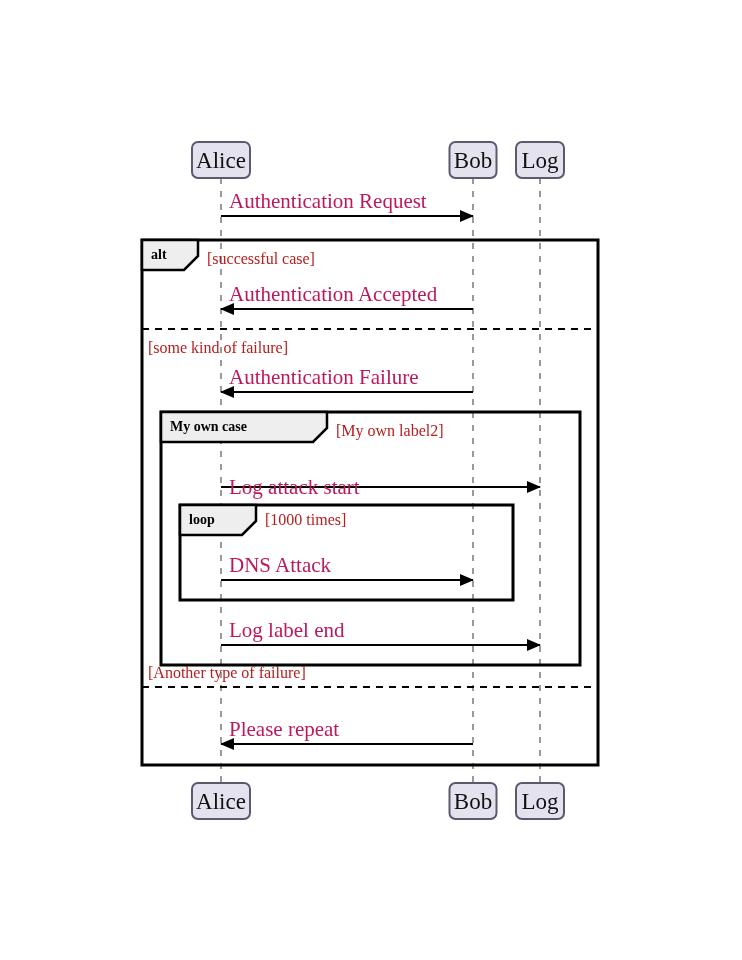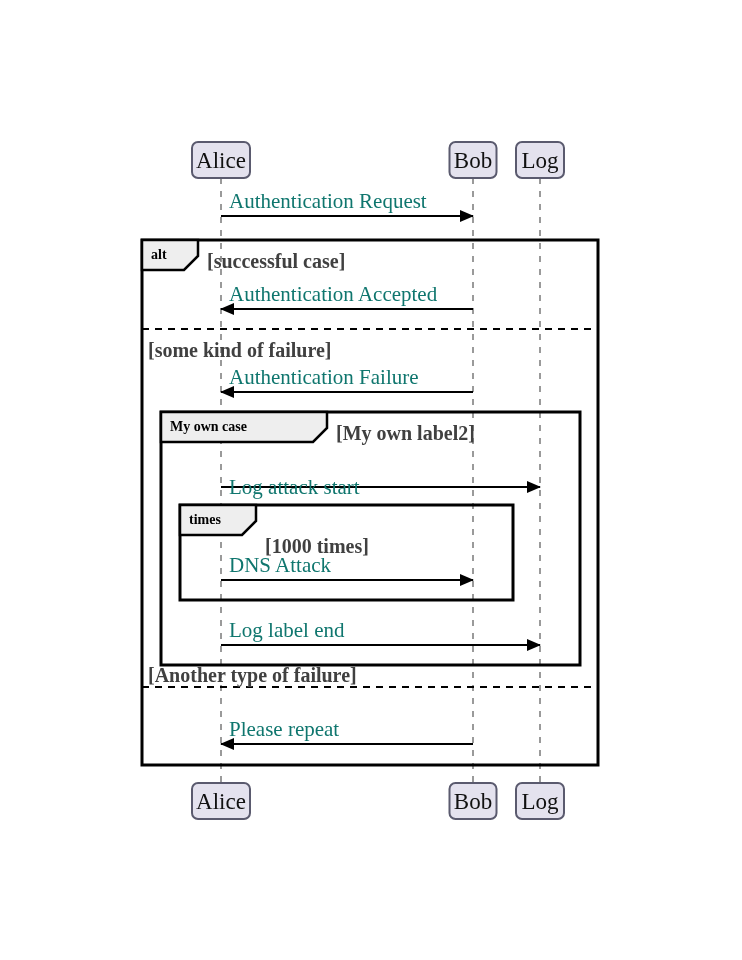--- a/index.html
+++ b/index.html
@@ -27,31 +27,31 @@
     color: #000000;
     line-height: 1;
   }
   .participant-label {
     font-size: 23px;
     text-align: center;
     color: #111111;
   }
   .msg-label {
     font-size: 21px;
-    color: #0f766e;
+    color: #be185d;
   }
   .frag-title {
     font-size: 14px;
     font-weight: bold;
     color: #000000;
   }
   .frag-cond {
-    font-size: 20px;
-    font-weight: bold;
-    color: #404040;
+    font-size: 16px;
+    font-weight: normal;
+    color: #b91c1c;
   }
 </style>
 </head>
 <body>
 
 <div id="canvas">
   <svg id="svg" width="742" height="960" viewBox="0 0 742 960" xmlns="http://www.w3.org/2000/svg">
     <defs>
       <marker id="arrR" markerWidth="14" markerHeight="12" refX="13" refY="6" orient="auto" markerUnits="userSpaceOnUse">
         <path d="M0,0 L14,6 L0,12 z" fill="#000000"></path>
@@ -98,22 +98,22 @@
       <div class="lbl participant-label" style="left: 221px; top: 790px; transform: translateX(-50%);">Alice</div>
       <div class="lbl participant-label" style="left: 473px; top: 149px; transform: translateX(-50%);">Bob</div>
       <div class="lbl participant-label" style="left: 473px; top: 790px; transform: translateX(-50%);">Bob</div>
       <div class="lbl participant-label" style="left: 540px; top: 149px; transform: translateX(-50%);">Log</div>
       <div class="lbl participant-label" style="left: 540px; top: 790px; transform: translateX(-50%);">Log</div>
       <div class="lbl frag-title" style="left: 151px; top: 248px;">alt</div>
       <div class="lbl frag-cond" style="left: 207px; top: 251px;">[successful case]</div>
       <div class="lbl frag-cond" style="left: 148px; top: 340px;">[some kind of failure]</div>
       <div class="lbl frag-title" style="left: 170px; top: 420px;">My own case</div>
       <div class="lbl frag-cond" style="left: 336px; top: 423px;">[My own label2]</div>
-      <div class="lbl frag-title" style="left: 189px; top: 513px;">times</div>
-      <div class="lbl frag-cond" style="left: 265px; top: 536px;">[1000 times]</div>
+      <div class="lbl frag-title" style="left: 189px; top: 513px;">loop</div>
+      <div class="lbl frag-cond" style="left: 265px; top: 512px;">[1000 times]</div>
       <div class="lbl frag-cond" style="left: 148px; top: 665px;">[Another type of failure]</div>
       <div class="lbl msg-label" style="left: 229px; top: 191px;">Authentication Request</div>
       <div class="lbl msg-label" style="left: 229px; top: 284px;">Authentication Accepted</div>
       <div class="lbl msg-label" style="left: 229px; top: 367px;">Authentication Failure</div>
       <div class="lbl msg-label" style="left: 229px; top: 462px; margin-top: 15px;">Log attack start</div>
       <div class="lbl msg-label" style="left: 229px; top: 555px; text-align: center;">DNS Attack</div>
       <div class="lbl msg-label" style="left: 229px; top: 620px;">Log label end</div>
       <div class="lbl msg-label" style="left: 229px; top: 719px;">Please repeat</div>
     </div>
 </div>

